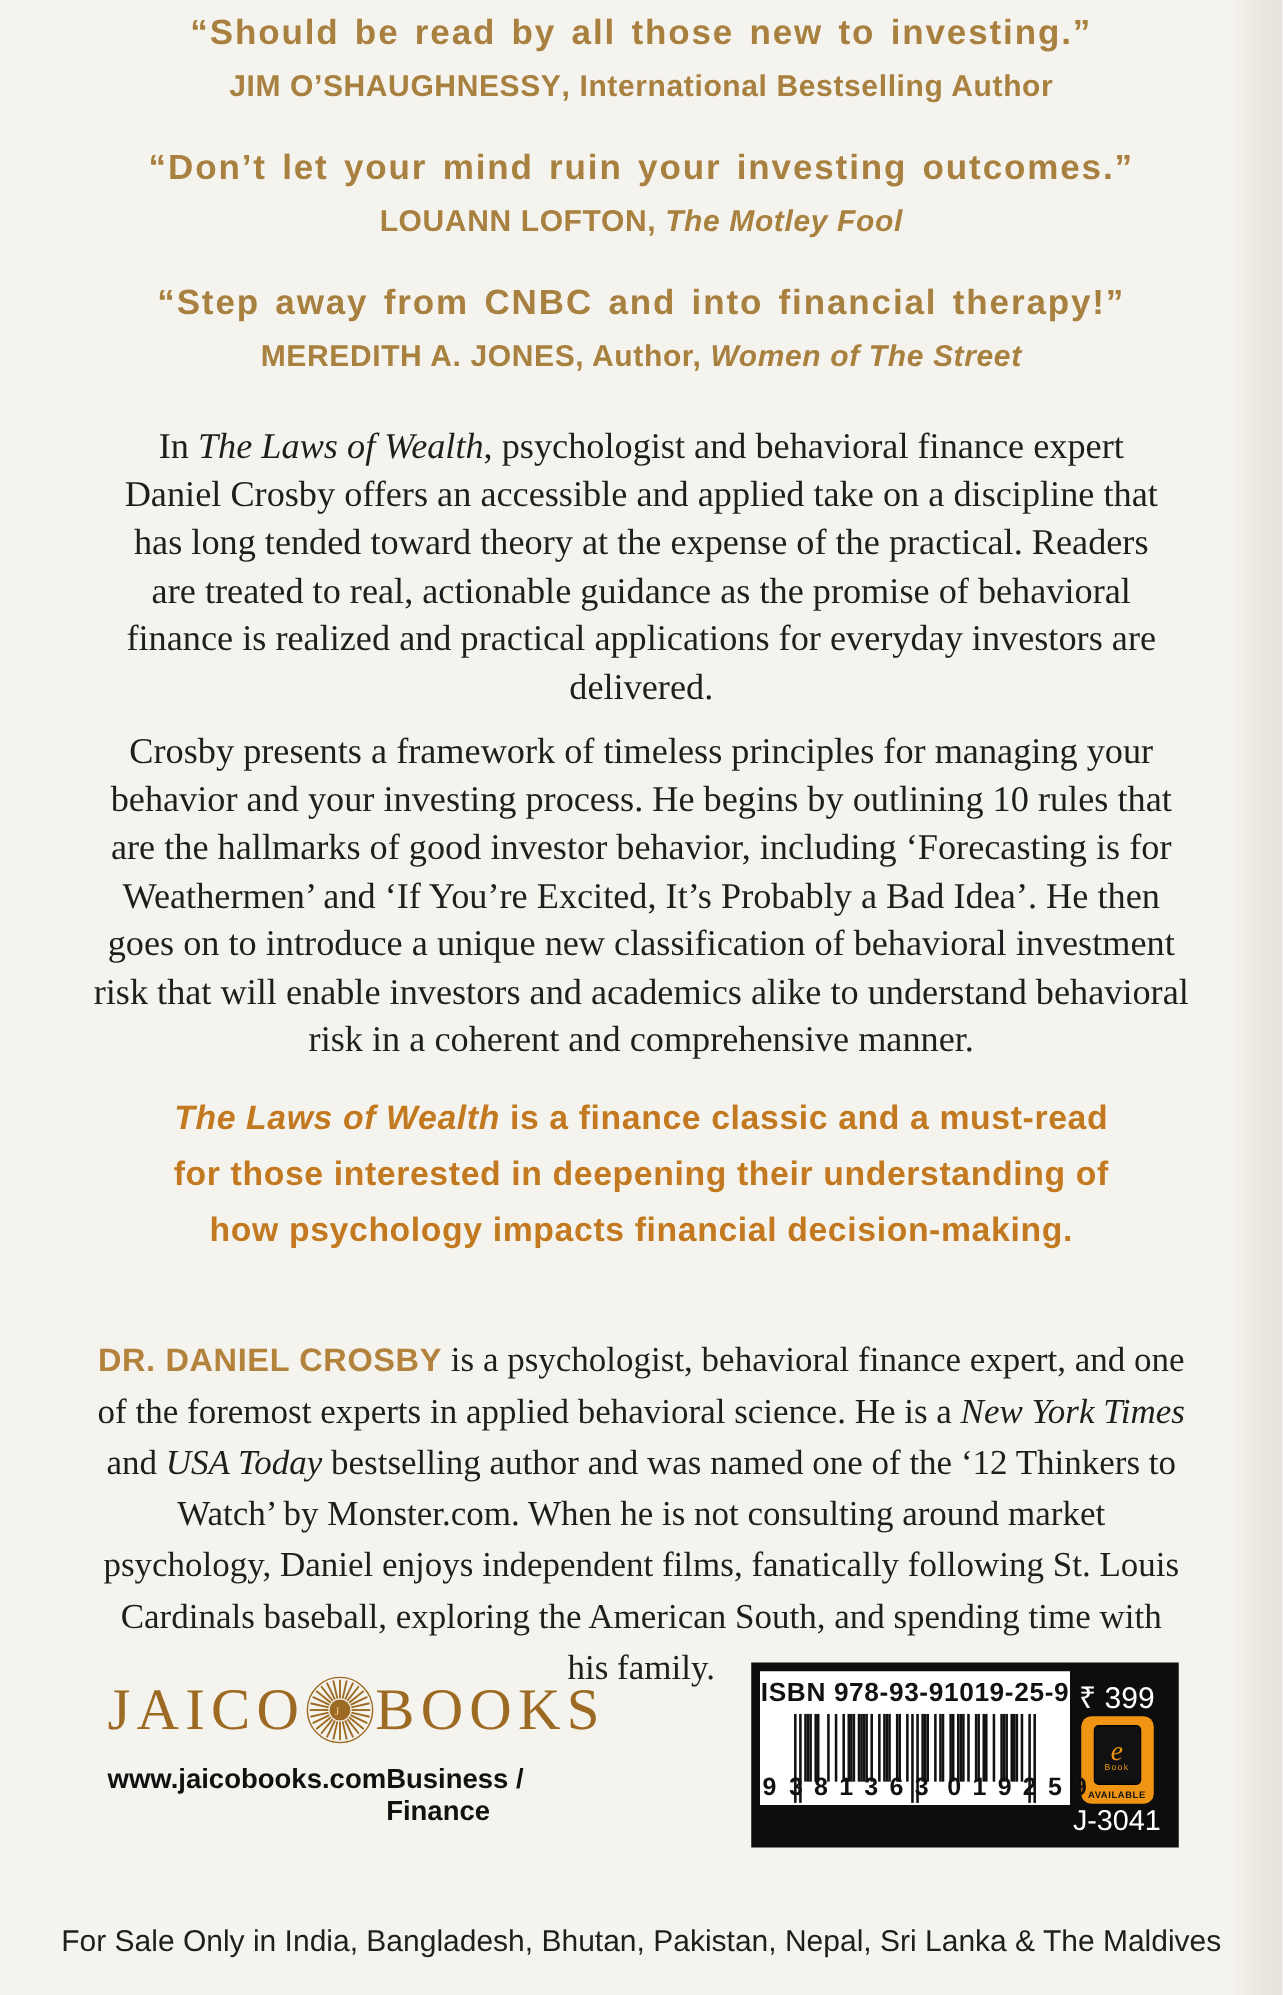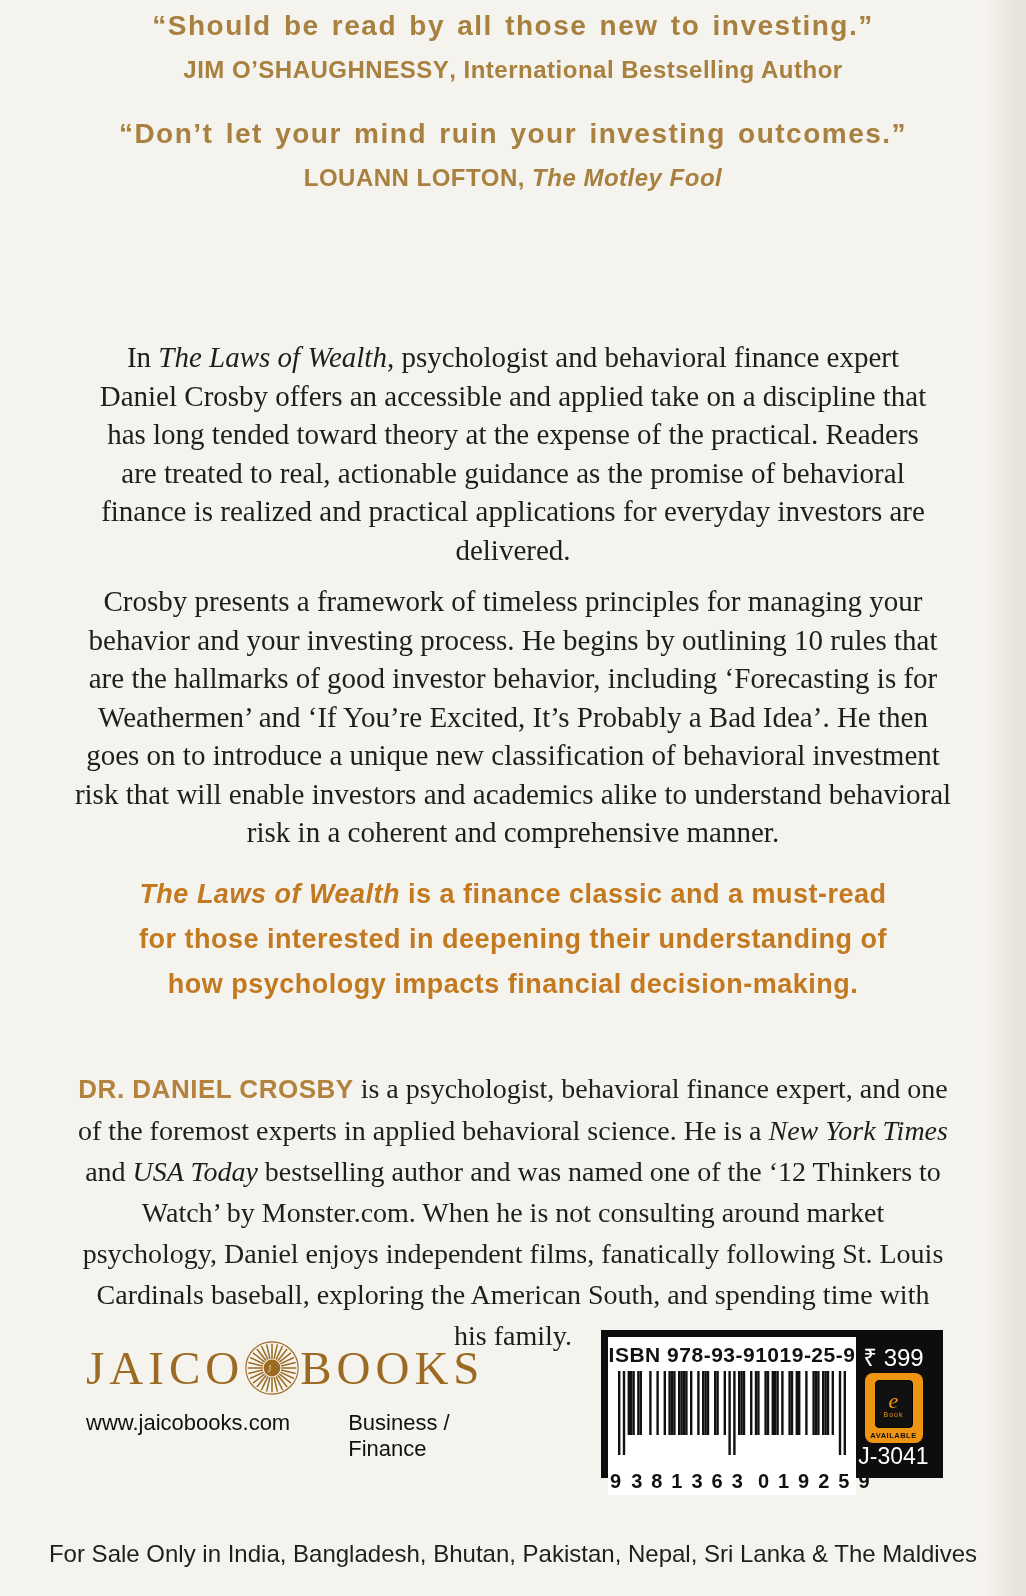--- a/index.html
+++ b/index.html
@@ -64,31 +64,31 @@
   
   .publisher{position:absolute;left:86px;top:1340px;width:380px;}
   .logo-row{
     display:flex;align-items:center;
     color:#9c6a22;
     font-family:"Liberation Serif", serif;
     font-size:47px;letter-spacing:5px;font-weight:500;
   }
   .sun{width:56px;height:56px;flex:0 0 auto;}
   .pub-meta{
-    display:flex;gap:58px;margin-top:14px;
-    font-family:"Liberation Sans", sans-serif;
-    font-size:22px;font-weight:normal;color:#111;
+    display:flex;margin-top:14px;
+    font-family:"Liberation Sans", sans-serif;
+    font-size:22px;font-weight:bold;color:#111;
   }
   
   .barcode-box{
     position:absolute;left:601px;top:1330px;width:342px;height:148px;
     background:#0d0d0d;display:flex;padding:0;box-sizing:border-box;
   }
   .bc-white{
-    margin:7px 0 7px 7px;background:#fff;width:248px;height:158px;
+    margin:7px 0 7px 7px;background:#fff;width:248px;height:107px;
     display:flex;flex-direction:column;align-items:center;box-sizing:border-box;
     padding-top:6px;position:relative;
   }
   .bc-isbn{
     font-family:"Liberation Sans", sans-serif;
     font-size:21px;font-weight:bold;color:#111;letter-spacing:0.5px;
     white-space:nowrap;
   }
   .bc-bars{margin-top:4px;}
   .bc-digits{
@@ -135,20 +135,24 @@
 <div class="page">
 
   <div class="quotes">
     <div class="quote-block">
       <div class="quote-text">“Should be read by all those new to investing.”</div>
       <div class="quote-attr"><span>JIM O’SHAUGHNESSY</span><span class="attr-rest">, International Bestselling Author</span><span class="attr-italic"></span></div>
     </div>
     <div class="quote-block">
       <div class="quote-text">“Don’t let your mind ruin your investing outcomes.”</div>
       <div class="quote-attr"><span>LOUANN LOFTON</span><span class="attr-rest">, </span><span class="attr-italic">The Motley Fool</span></div>
+    </div>
+    <div class="quote-block">
+      <div class="quote-text">“Step away from CNBC and into financial therapy!”</div>
+      <div class="quote-attr"><span>MEREDITH A. JONES</span><span class="attr-rest">, Author, </span><span class="attr-italic">Women of The Street</span></div>
     </div>
   </div>
 
   <div class="synopsis1"><span>In </span><span class="ital">The Laws of Wealth</span><span>, psychologist and behavioral finance expert Daniel Crosby offers an accessible and applied take on a discipline that has long tended toward theory at the expense of the practical. Readers are treated to real, actionable guidance as the promise of behavioral finance is realized and practical applications for everyday investors are delivered.</span></div>
 
   <div class="synopsis2">Crosby presents a framework of timeless principles for managing your behavior and your investing process. He begins by outlining 10 rules that are the hallmarks of good investor behavior, including ‘Forecasting is for Weathermen’ and ‘If You’re Excited, It’s Probably a Bad Idea’. He then goes on to introduce a unique new classification of behavioral investment risk that will enable investors and academics alike to understand behavioral risk in a coherent and comprehensive manner.</div>
 
   <div class="tagline"><span class="ital">The Laws of Wealth</span><span> is a finance classic and a must-read for those interested in deepening their understanding of how psychology impacts financial decision-making.</span></div>
 
   <div class="bio"><span class="bio-name">DR. DANIEL CROSBY</span><span> is a psychologist, behavioral finance expert, and one of the foremost experts in applied behavioral science. He is a </span><span class="ital">New York Times</span><span> and </span><span class="ital">USA Today</span><span> bestselling author and was named one of the ‘12 Thinkers to Watch’ by Monster.com. When he is not consulting around market psychology, Daniel enjoys independent films, fanatically following St. Louis Cardinals baseball, exploring the American South, and spending time with his family.</span></div>

